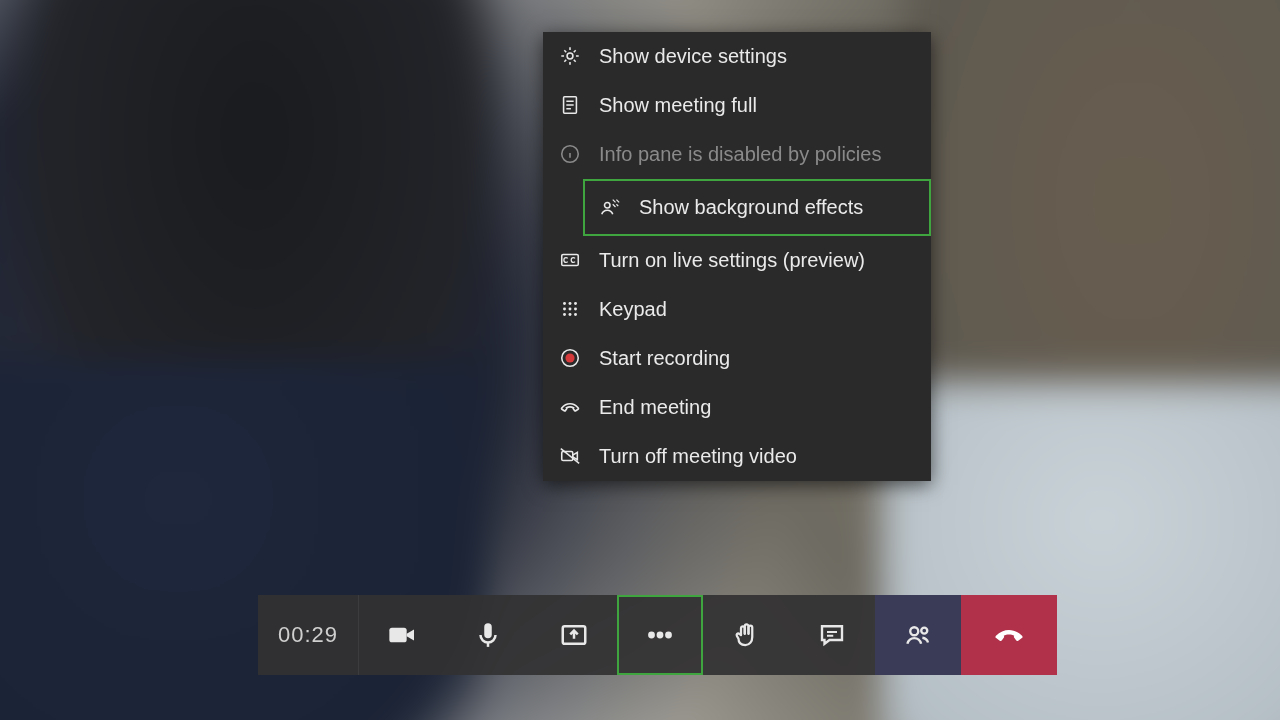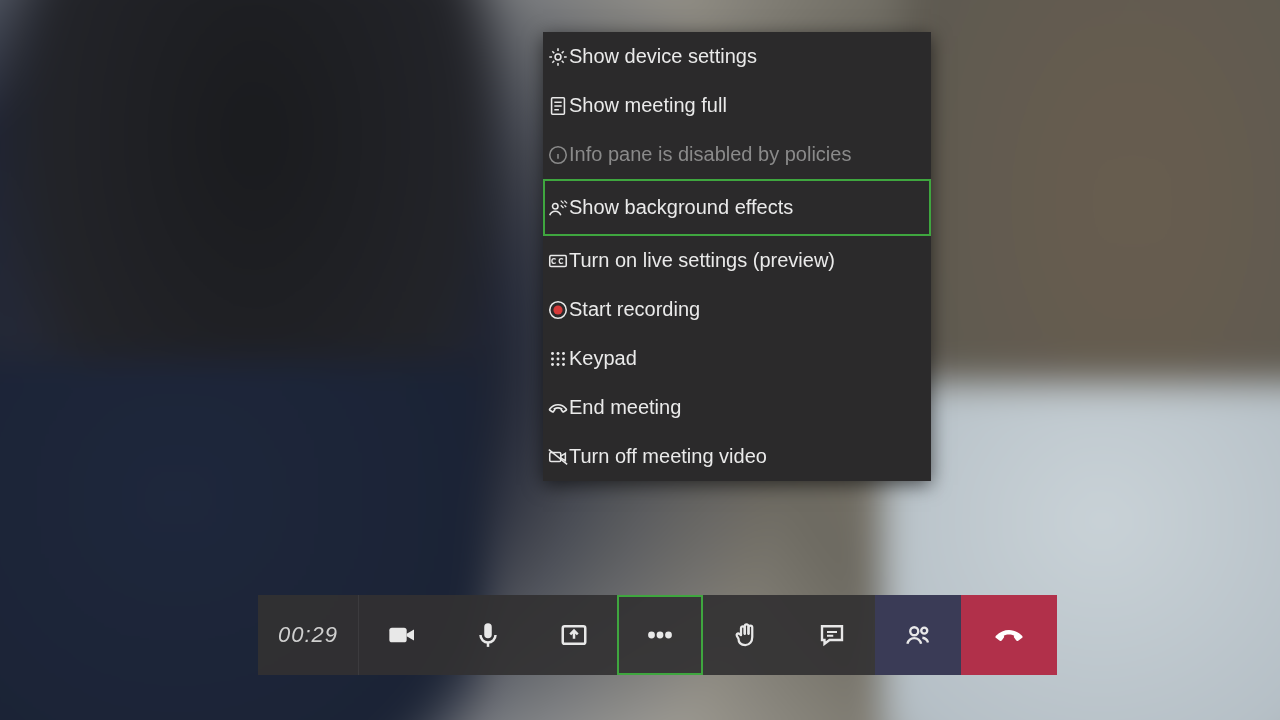--- a/index.html
+++ b/index.html
@@ -51,38 +51,40 @@
     top: 32px;
     width: 388px;
     background: #2b2a2b;
     box-shadow: 0 4px 18px rgba(0,0,0,0.6);
     color: #eaeaea;
     font-size: 20px;
     font-weight: 400;
   }
   .popup .item {
     display: flex;
-    align-items: center;
-    padding: 13px 4px;
+    align-items: flex-start;
+    padding: 13px 16px;
+    gap: 18px;
   }
   .popup .item.disabled { color: #8a8a8a; }
   .popup .item .icon {
     width: 22px;
     height: 22px;
     flex: 0 0 22px;
     display:flex;
     align-items:center;
     justify-content:center;
   }
   .popup .item .label { white-space: nowrap; }
   .popup .item.highlight {
     outline: 2px solid #3fa63f;
     outline-offset: -2px;
     padding-top: 17px;
     padding-bottom: 17px;
+    margin-left: 40px;
   }
 
   
   .toolbar {
     position: absolute;
     left: 258px;
     top: 595px;
     height: 80px;
     display: flex;
     align-items: center;
@@ -95,21 +97,20 @@
     align-items:center;
     justify-content:center;
     color:#e8e8e8;
   }
   .toolbar .timer {
     width: 100px;
     font-size: 22px;
     color:#cfcfcf;
     letter-spacing: 1px;
     border-right: 1px solid rgba(255,255,255,0.06);
-    font-style: italic;
   }
   .toolbar .more.active {
     outline: 2px solid #3fa63f;
     outline-offset: -2px;
   }
   .toolbar .people {
     background: #3a3b56;
   }
   .toolbar .hangup {
     background: #b1304a;
@@ -172,30 +173,20 @@
   </div>
 
   <div class="item">
     <span class="icon">
       <svg viewBox="0 0 24 24" width="22" height="22" fill="none" stroke="#e8e8e8" stroke-width="1.7">
         <rect x="3" y="6" width="18" height="12" rx="1.5"></rect>
         <path d="M9.5 10.2c-.5-.6-1.2-.9-1.9-.9-1.3 0-2.3 1.1-2.3 2.7s1 2.7 2.3 2.7c.7 0 1.4-.3 1.9-.9M17.5 10.2c-.5-.6-1.2-.9-1.9-.9-1.3 0-2.3 1.1-2.3 2.7s1 2.7 2.3 2.7c.7 0 1.4-.3 1.9-.9" stroke-width="1.4"></path>
       </svg>
     </span>
     <span class="label">Turn on live settings (preview)</span>
-  </div>
-
-  <div class="item">
-    <span class="icon">
-      <svg viewBox="0 0 24 24" width="22" height="22">
-        <circle cx="12" cy="12" r="9" fill="none" stroke="#e8e8e8" stroke-width="1.7"></circle>
-        <circle cx="12" cy="12" r="5" fill="#d63a3a"></circle>
-      </svg>
-    </span>
-    <span class="label">Start recording</span>
   </div>
 
   <div class="item">
     <span class="icon">
       <svg viewBox="0 0 24 24" width="22" height="22" fill="#e8e8e8">
         <circle cx="6" cy="6" r="1.6"></circle>
           <circle cx="12" cy="6" r="1.6"></circle>
           <circle cx="18" cy="6" r="1.6"></circle>
         <circle cx="6" cy="12" r="1.6"></circle>
           <circle cx="12" cy="12" r="1.6"></circle>
@@ -203,20 +194,30 @@
         <circle cx="6" cy="18" r="1.6"></circle>
           <circle cx="12" cy="18" r="1.6"></circle>
           <circle cx="18" cy="18" r="1.6"></circle>
       </svg>
     </span>
     <span class="label">Keypad</span>
   </div>
 
   <div class="item">
     <span class="icon">
+      <svg viewBox="0 0 24 24" width="22" height="22">
+        <circle cx="12" cy="12" r="9" fill="none" stroke="#e8e8e8" stroke-width="1.7"></circle>
+        <circle cx="12" cy="12" r="5" fill="#d63a3a"></circle>
+      </svg>
+    </span>
+    <span class="label">Start recording</span>
+  </div>
+
+  <div class="item">
+    <span class="icon">
       <svg viewBox="0 0 24 24" width="24" height="22" fill="none" stroke="#e8e8e8" stroke-width="1.8" stroke-linecap="round">
         <path d="M3 13c2.5-3 6-4.5 9-4.5s6.5 1.5 9 4.5c.4.5.3 1.2-.2 1.5l-2.5 1.6c-.5.3-1.1.2-1.4-.3l-1.3-1.8c-.3-.4-.2-.9.1-1.2-.9-.5-2.3-.9-3.7-.9s-2.8.4-3.7.9c.3.3.4.8.1 1.2l-1.3 1.8c-.3.5-.9.6-1.4.3L3.2 14.5c-.5-.3-.6-1-.2-1.5Z"></path>
       </svg>
     </span>
     <span class="label">End meeting</span>
   </div>
 
   <div class="item">
     <span class="icon">
       <svg viewBox="0 0 24 24" width="22" height="22" fill="none" stroke="#e8e8e8" stroke-width="1.7">

